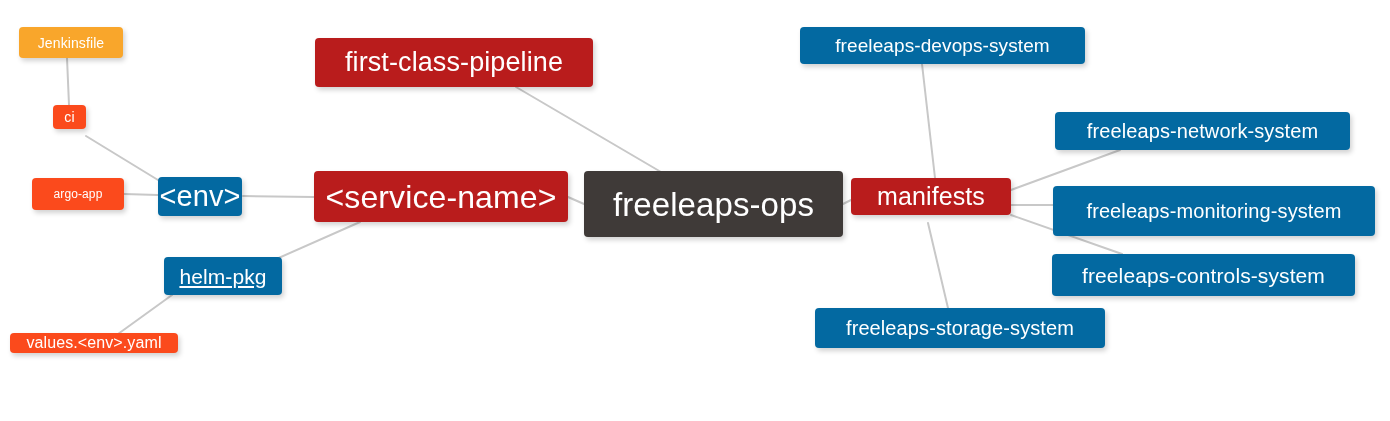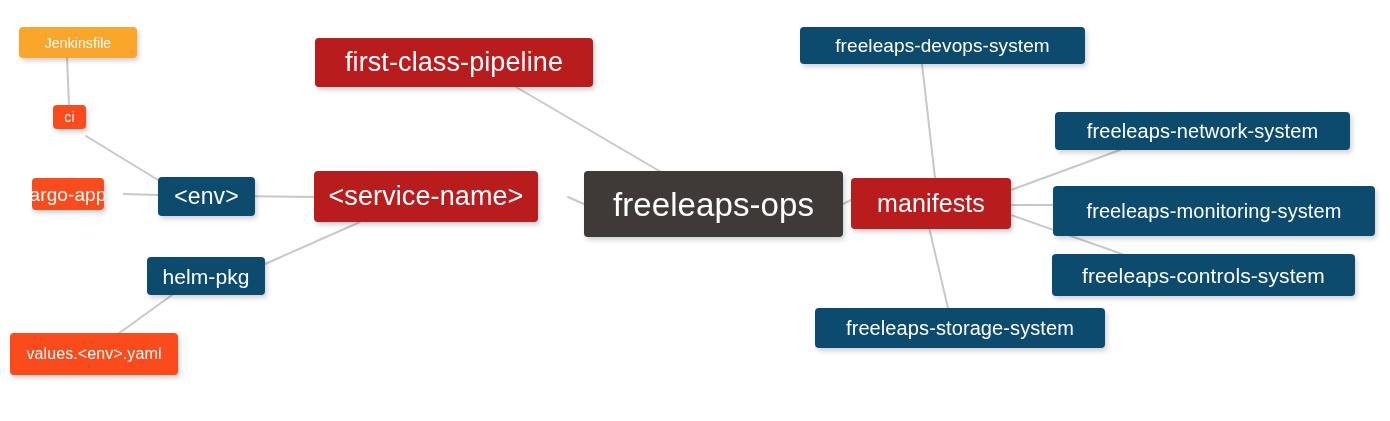--- a/index.html
+++ b/index.html
@@ -31,21 +31,21 @@
     color:#ffffff;
     border-radius:4px;
     white-space:nowrap;
     box-shadow:2px 3px 5px rgba(0,0,0,0.18);
     letter-spacing:0.1px;
     line-height:1;
     user-select:none;
   }
   .n-root   { background:#3f3a38; }
   .n-blue   { background:#b91c1c; }
-  .n-green  { background:#0c4a6e; }
+  .n-green  { background:#0369a1; }
   .n-red    { background:#fb4a1c; }
   .n-orange { background:#f9a62b; }
 </style>
 </head>
 <body>
 
 <div id="canvas">
   <svg id="edge-layer" width="1390" height="421" viewBox="0 0 1390 421">
       <line x1="584" y1="204" x2="568" y2="197" stroke="#c8c8c8" stroke-width="2" stroke-linecap="round"></line>
       <line x1="661" y1="172" x2="516" y2="87" stroke="#c8c8c8" stroke-width="2" stroke-linecap="round"></line>
@@ -55,28 +55,28 @@
       <line x1="158" y1="180" x2="86" y2="136" stroke="#c8c8c8" stroke-width="2" stroke-linecap="round"></line>
       <line x1="158" y1="195" x2="124" y2="194" stroke="#c8c8c8" stroke-width="2" stroke-linecap="round"></line>
       <line x1="69" y1="105" x2="67" y2="58" stroke="#c8c8c8" stroke-width="2" stroke-linecap="round"></line>
       <line x1="172" y1="295" x2="118" y2="334" stroke="#c8c8c8" stroke-width="2" stroke-linecap="round"></line>
       <line x1="935" y1="178" x2="922" y2="64" stroke="#c8c8c8" stroke-width="2" stroke-linecap="round"></line>
       <line x1="1011" y1="190" x2="1120" y2="150" stroke="#c8c8c8" stroke-width="2" stroke-linecap="round"></line>
       <line x1="1011" y1="205" x2="1053" y2="205" stroke="#c8c8c8" stroke-width="2" stroke-linecap="round"></line>
       <line x1="1011" y1="215" x2="1122" y2="254" stroke="#c8c8c8" stroke-width="2" stroke-linecap="round"></line>
       <line x1="928" y1="223" x2="948" y2="308" stroke="#c8c8c8" stroke-width="2" stroke-linecap="round"></line>
     </svg>
-<div class="node n-orange" style="left: 19px; top: 27px; width: 118px; height: 31px; font-size: 14px;">Jenkinsfile</div>
+<div class="node n-orange" style="left: 19px; top: 27px; width: 104px; height: 31px; font-size: 14px;">Jenkinsfile</div>
     <div class="node n-red" style="left: 53px; top: 105px; width: 33px; height: 24px; font-size: 14px;">ci</div>
-    <div class="node n-red" style="left: 32px; top: 178px; width: 72px; height: 32px; font-size: 19px;">argo-app</div>
-    <div class="node n-green" style="left: 158px; top: 177px; width: 97px; height: 39px; font-size: 23px;">&lt;env&gt;</div>
-    <div class="node n-green" style="left: 147px; top: 257px; width: 118px; height: 38px; font-size: 21px;">helm-pkg</div>
-    <div class="node n-red" style="left: 10px; top: 333px; width: 168px; height: 42px; font-size: 16px;">values.&lt;env&gt;.yaml</div>
+    <div class="node n-red" style="left: 32px; top: 178px; width: 92px; height: 32px; font-size: 12px;">argo-app</div>
+    <div class="node n-green" style="left: 158px; top: 177px; width: 84px; height: 39px; font-size: 29px;">&lt;env&gt;</div>
+    <div class="node n-green" style="left: 164px; top: 257px; width: 118px; height: 38px; font-size: 21px; text-decoration: underline;">helm-pkg</div>
+    <div class="node n-red" style="left: 10px; top: 333px; width: 168px; height: 20px; font-size: 16px;">values.&lt;env&gt;.yaml</div>
     <div class="node n-blue" style="left: 315px; top: 38px; width: 278px; height: 49px; font-size: 27px;">first-class-pipeline</div>
-    <div class="node n-blue" style="left: 314px; top: 171px; width: 224px; height: 51px; font-size: 27px;">&lt;service-name&gt;</div>
+    <div class="node n-blue" style="left: 314px; top: 171px; width: 254px; height: 51px; font-size: 32px;">&lt;service-name&gt;</div>
     <div class="node n-root" style="left: 584px; top: 171px; width: 259px; height: 66px; font-size: 33px;">freeleaps-ops</div>
-    <div class="node n-blue" style="left: 851px; top: 178px; width: 160px; height: 51px; font-size: 25px;">manifests</div>
+    <div class="node n-blue" style="left: 851px; top: 178px; width: 160px; height: 37px; font-size: 25px;">manifests</div>
     <div class="node n-green" style="left: 800px; top: 27px; width: 285px; height: 37px; font-size: 19px;">freeleaps-devops-system</div>
     <div class="node n-green" style="left: 1055px; top: 112px; width: 295px; height: 38px; font-size: 20px;">freeleaps-network-system</div>
     <div class="node n-green" style="left: 1053px; top: 186px; width: 322px; height: 50px; font-size: 20px;">freeleaps-monitoring-system</div>
     <div class="node n-green" style="left: 1052px; top: 254px; width: 303px; height: 42px; font-size: 21px;">freeleaps-controls-system</div>
     <div class="node n-green" style="left: 815px; top: 308px; width: 290px; height: 40px; font-size: 20px;">freeleaps-storage-system</div>
   </div>
 
 </body></html>

